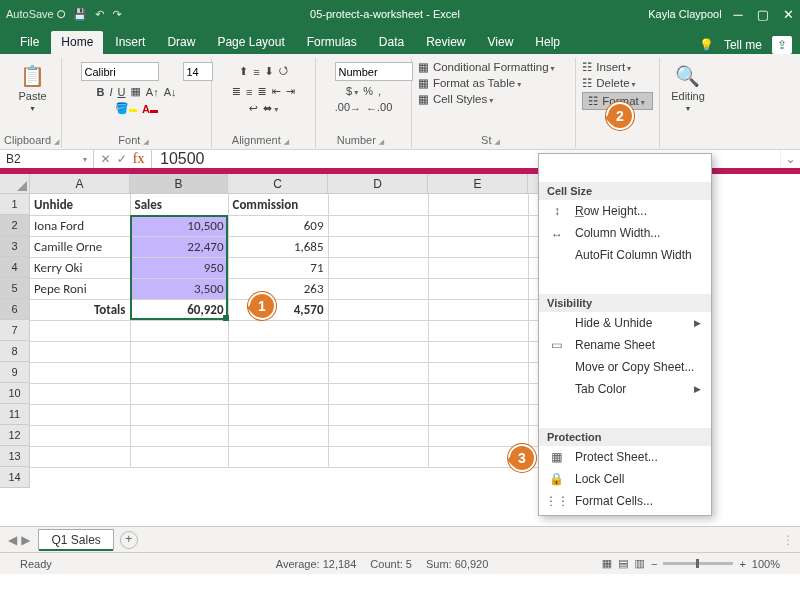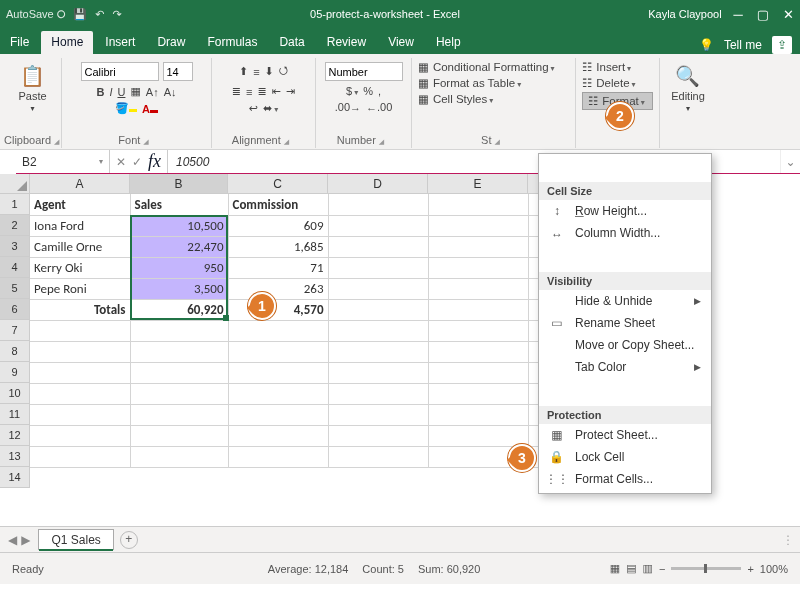--- a/index.html
+++ b/index.html
@@ -7,49 +7,49 @@
 
 
 .titlebar { background: #217346; height: 28px; display: flex; align-items: center; color: #fff; padding: 0 6px; font-size: 11px; }
 .titlebar .qat { display: flex; align-items: center; gap: 8px; }
 .titlebar .qat-item { opacity: .85; }
 .titlebar .title { flex: 1; text-align: center; }
 .titlebar .user { padding-right: 6px; }
 .titlebar .winbtns { display: flex; gap: 14px; padding-left: 6px; font-size: 13px; }
 
 
-.ribbon-tabs { background: #217346; height: 26px; display: flex; align-items: flex-end; gap: 2px; color: #fff; font-size: 12px; }
+.ribbon-tabs { background: #217346; height: 26px; display: flex; align-items: flex-end; padding-left: 10px; gap: 2px; color: #fff; font-size: 12px; }
 .ribbon-tab { padding: 4px 10px 5px; cursor: pointer; }
 .ribbon-tab.active { background: #f3f2f1; color: #0f172a; border-radius: 2px 2px 0 0; }
 .ribbon-tabs .right { margin-left: auto; display: flex; align-items: center; padding-right: 8px; gap: 10px; }
 
 
 .ribbon { background: #f3f2f1; border-bottom: 1px solid #d5d5d5; height: 96px; display: flex; padding: 4px 4px 0; gap: 0; font-size: 11px; color: #444; }
 .group { border-right: 1px solid #d5d5d5; padding: 2px 6px 0; display: flex; flex-direction: column; align-items: center; height: 90px; position: relative; }
 .group .label { position: absolute; bottom: 2px; left:0; right: 6px; text-align: center; color: #666; font-size: 11px; }
 .group .label::after { content: "◢"; font-size: 7px; margin-left: 3px; color: #9a9a9a; }
 .ctl { display: flex; align-items: center; gap: 4px; padding: 2px 3px; }
-.ctl select, .ctl .combo { border: 1px solid #bbb; background: #fff; font-size: 11px; height: 19px; padding: 0 3px; }
+.ctl select, .ctl .combo { border: 1px solid #bbb; background: #fff; font-size: 11px; height: 19px; padding: 0 3px; margin-left: 20px; }
 .btnrow { display: flex; gap: 5px; padding: 2px 0; align-items: center; }
 .big-btn { display: flex; flex-direction: column; align-items: center; gap: 2px; width: 38px; padding-top: 4px; font-size: 11px; }
 .big-icon { width: 24px; height: 24px; display:flex; align-items:center; justify-content:center; font-size: 20px; }
 .stack { display: flex; flex-direction: column; gap: 2px; flex: 1; }
 .stack-row { display: flex; align-items: center; gap: 4px; font-size: 11.5px; }
 .drop::after { content: "▾"; font-size: 8px; margin-left: 2px; color:#666; }
 
 
 .fmt-btn { background: #c8c8c8; border: 1px solid #a0a0a0; padding: 1px 5px; display:flex; align-items:center; gap:4px;}
 
 
-.fbar { display: flex; border-bottom: 1px solid #be185d; height: 24px; align-items: stretch; margin-left: 16px; }
+.fbar { display: flex; border-bottom: 6px solid #be185d; height: 24px; align-items: stretch; }
 .namebox { width: 94px; border-right: 1px solid #ccc; display:flex; align-items:center; padding: 0 6px; font-size: 12px; }
 .namebox::after { content: "▾"; font-size: 8px; margin-left: auto; color:#888; }
 .fbar .tools { width: 58px; display:flex; align-items:center; justify-content:center; gap:6px; border-right:1px solid #ccc; color:#888; }
-.fbar .fx { font-style: italic; font-family: serif; font-size: 18px; color:#0f172a; }
-.fbar .input { flex:1; display:flex; align-items:center; padding: 0 8px; font-size: 12px; font-style: italic; }
+.fbar .fx { font-family: serif; font-size: 14px; color:#c2410c; }
+.fbar .input { flex:1; display:flex; align-items:center; padding: 0 8px; font-size: 16px; }
 .fbar .expand { width: 20px; display:flex; align-items:center; justify-content:center; color:#888; border-left:1px solid #eee; }
 
 
 .sheet-wrap { display:flex; height: 352px; }
 .corner { width: 30px; height: 20px; background: #e6e6e6; border-right:1px solid #ccc; border-bottom:1px solid #ccc; position:relative; }
 .corner::after { content:""; position:absolute; right:2px; bottom:2px; border: 5px solid transparent; border-right-color:#999; border-bottom-color:#999; }
 .cols { display:flex; height: 20px; }
 .colh { border-right:1px solid #ccc; border-bottom:1px solid #ccc; background:#e6e6e6; text-align:center; font-size:12px; line-height:20px; color:#333; }
 .colh.sel { background:#d2d2d2; }
 .rows { display:flex; flex-direction:column; }
@@ -68,21 +68,21 @@
 .cA { width: 100px; } .cB { width: 98px; } .cC { width: 100px; } .cD { width: 100px; } .cE { width: 100px; } .cF { width: 90px; } .cG { width: 90px; }
 
 
 .sheettabs { height: 26px; border-top:1px solid #ccc; display:flex; align-items:center; background:#f3f2f1; font-size:12px; }
 .sheettabs .nav { display:flex; gap:4px; padding:0 8px; color:#888; }
 .tab { background:#fff; border:1px solid #aaa; border-bottom:none; padding:3px 12px; position:relative; }
 .tab::before { content:""; position:absolute; left:0; right:0; bottom:-1px; height:2px; background:#217346; }
 .addtab { width:18px; height:18px; border:1px solid #bbb; border-radius:50%; margin-left:6px; text-align:center; line-height:15px; color:#666; }
 
 
-.status { height: 32px; background:#f3f2f1; border-top:1px solid #ccc; display:flex; align-items:center; padding:0 12px; font-size:11px; color:#555; gap:14px; }
+.status { height: 22px; background:#f3f2f1; border-top:1px solid #ccc; display:flex; align-items:center; padding:0 20px; font-size:11px; color:#555; gap:14px; }
 .status .agg { margin-left: 210px; }
 .status .zoom { margin-left:auto; display:flex; align-items:center; gap:6px; }
 .slider { width:70px; height:3px; background:#bbb; position:relative; }
 .slider::after { content:""; position:absolute; left:33px; top:-3px; width:3px; height:9px; background:#666; }
 
 
 .menu { position:absolute; left: 538px; top: 153px; width: 174px; background:#fff; border:1px solid #b0b0b0; box-shadow: 3px 3px 8px rgba(0,0,0,.25); font-size:12px; z-index:10; padding-bottom:3px;}
 .menu .hdr { background:#eee; font-weight:bold; padding:3px 8px; color:#444; font-size:11px;margin-top:28px; }
 .menu .item { display:flex; align-items:center; gap:8px; padding:3px 10px 3px 8px; }
 .menu .iconcell { width:20px; height:16px; display:flex; align-items:center; justify-content:center; color:#555; }
@@ -110,20 +110,21 @@
     <span>▢</span>
     <span>✕</span>
   </div>
 </div>
 
 <div class="ribbon-tabs">
   <div class="ribbon-tab">File</div>
   <div class="ribbon-tab active">Home</div>
   <div class="ribbon-tab">Insert</div>
   <div class="ribbon-tab">Draw</div>
+  <div class="ribbon-tab">Page Layout</div>
   <div class="ribbon-tab">Formulas</div>
   <div class="ribbon-tab">Data</div>
   <div class="ribbon-tab">Review</div>
   <div class="ribbon-tab">View</div>
   <div class="ribbon-tab">Help</div>
   <div class="right">
     <span>💡</span>
     <span>Tell me</span>
     <span style="background:#fff;color:#217346;padding:2px 5px;border-radius:2px;">⇪</span>
   </div>
@@ -279,21 +280,21 @@
       <div class="colh cB sel">B</div>
       <div class="colh cC">C</div>
       <div class="colh cD">D</div>
       <div class="colh cE">E</div>
       <div class="colh cF">F</div>
       <div class="colh cG">G</div>
     </div>
     <table class="cells">
       <tbody>
           <tr>
-            <td class="cA bold">Agent</td>
+            <td class="cA bold">Unhide</td>
             <td class="cB bold">Sales</td>
             <td class="cC bold">Commission</td>
             <td class="cD"></td>
             <td class="cE"></td>
             <td class="cF"></td>
             <td class="cG"></td>
           </tr>
       <tr>
             <td class="cA">Iona Ford</td>
             <td class="cB r sel">10,500</td>
@@ -439,20 +440,24 @@
 <div class="menu">
   <div class="hdr">Cell Size</div>
   <div class="item">
       <span class="iconcell">↕</span>
       <span><span class="u">R</span>ow Height...</span>
     </div>
   <div class="item">
       <span class="iconcell">↔</span>
       <span>Column Width...</span>
     </div>
+  <div class="item">
+      <span class="iconcell"></span>
+      <span>AutoFit Column Width</span>
+    </div>
   <div class="hdr">Visibility</div>
   <div class="item">
       <span class="iconcell"></span>
       <span>Hide &amp; Unhide</span>
       <span class="arrow">▶</span>
     </div>
   <div class="item">
       <span class="iconcell">▭</span>
       <span>Rename Sheet</span>
     </div>

